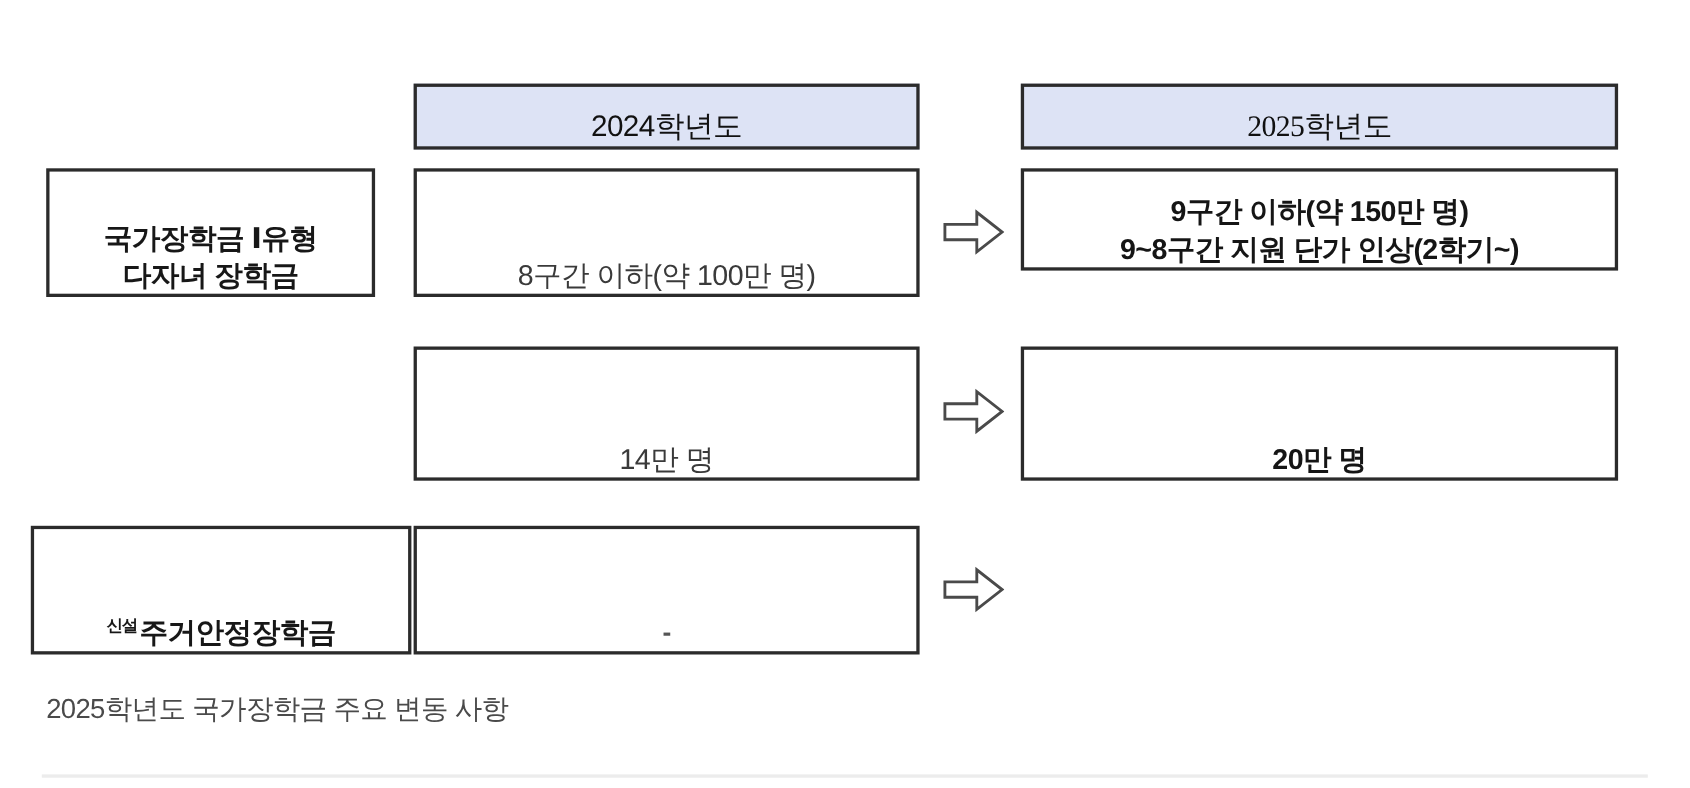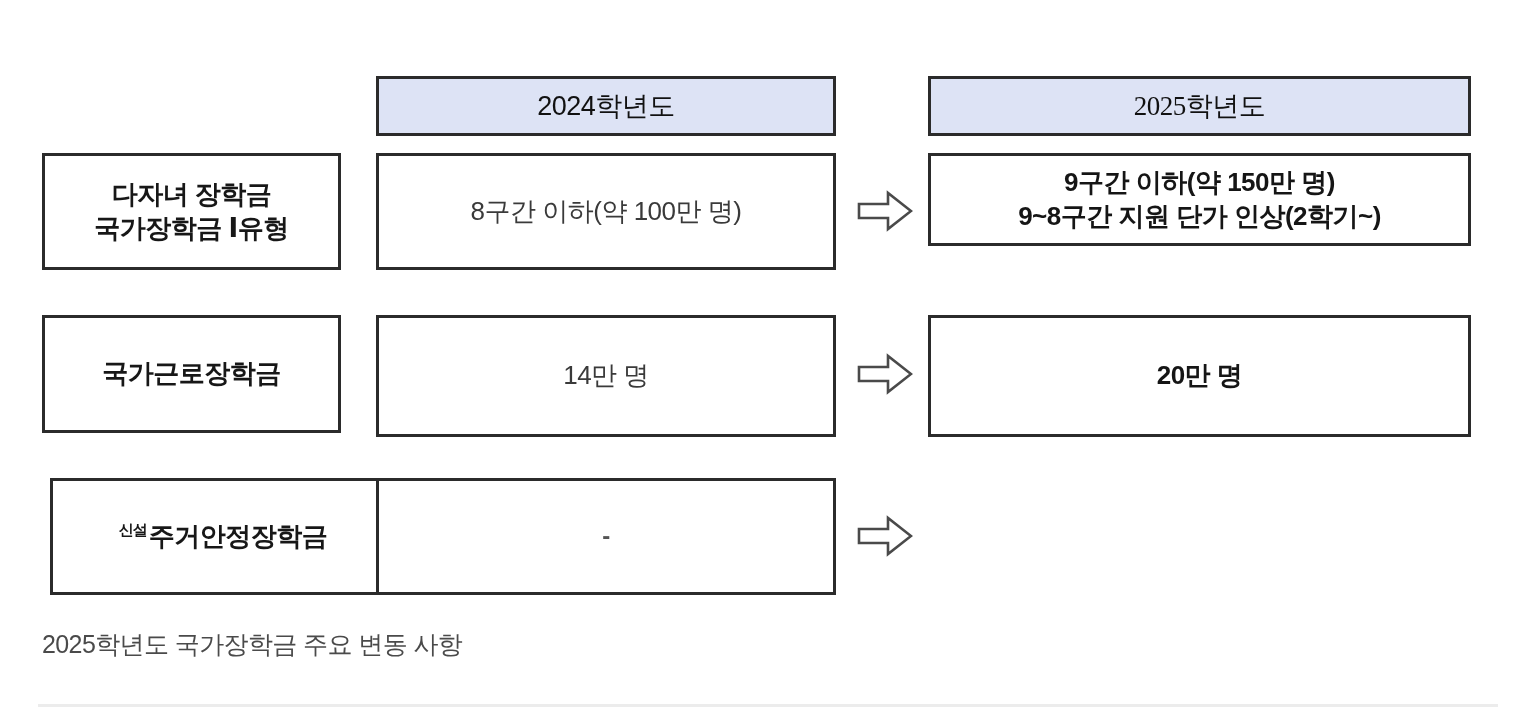--- a/index.html
+++ b/index.html
@@ -25,21 +25,21 @@
     width: 1536px;
     height: 716px;
   }
 
   
   .box {
     position: absolute;
     border: 3px solid #2b2b2b;
     background: #ffffff;
     display: flex;
-    align-items: center;
+    align-items: flex-end;
     justify-content: center;
     text-align: center;
     line-height: 1.28;
     letter-spacing: -0.5px;
   }
 
   .header-box {
     background: #dde3f5;
     border: 3px solid #2b2b2b;
     font-size: 27px;
@@ -124,22 +124,22 @@
   <div class="box header-box" style="left:376px; top:76px; width:460px; height:60px;">
     <span>2024학년도</span>
   </div>
 
   <div class="box header-box" style="left:928px; top:76px; width:543px; height:60px;font-family:Liberation Serif, serif;">
     <span>2025학년도</span>
   </div>
 
   <div class="box label-box" style="left:42px; top:153px; width:299px; height:117px;">
     <span class="stacked">
+      <span class="line">국가장학금 Ⅰ유형</span>
       <span class="line">다자녀 장학금</span>
-      <span class="line">국가장학금 Ⅰ유형</span>
     </span>
   </div>
 
   <div class="box value-box" style="left:376px; top:153px; width:460px; height:117px;">
     <span class="stacked">
       <span class="line">8구간 이하(약 100만 명)</span>
     </span>
   </div>
 
   <div class="arrow" style="left:857px; top:190px;">
@@ -148,45 +148,40 @@
     </svg>
   </div>
 
   <div class="box value-box strong" style="left:928px; top:153px; width:543px; height:93px;">
     <span class="stacked">
       <span class="line">9구간 이하(약 150만 명)</span>
       <span class="line">9~8구간 지원 단가 인상(2학기~)</span>
     </span>
   </div>
 
-  <div class="box label-box" style="left:42px; top:315px; width:299px; height:118px;">
-    <span class="stacked">
-      <span class="line">국가근로장학금</span>
-    </span>
-  </div>
 
   <div class="box value-box" style="left:376px; top:315px; width:460px; height:122px;">
     <span class="stacked">
       <span class="line">14만 명</span>
     </span>
   </div>
 
   <div class="arrow" style="left:857px; top:353px;">
     <svg viewBox="0 0 56 42" fill="none" xmlns="http://www.w3.org/2000/svg">
       <path d="M2 14 H31 V3 L54 21 L31 39 V28 H2 Z" fill="#ffffff" stroke="#4a4a4a" stroke-width="2.6" stroke-linejoin="miter"></path>
     </svg>
   </div>
 
   <div class="box value-box strong" style="left:928px; top:315px; width:543px; height:122px;">
     <span class="stacked">
       <span class="line">20만 명</span>
     </span>
   </div>
 
-  <div class="box label-box" style="left:50px; top:478px; width:346px; height:117px;">
+  <div class="box label-box" style="left:28px; top:478px; width:346px; height:117px;">
     <span class="stacked">
       <span class="line">
         <span class="tag-new">신설</span><span>주거안정장학금</span>
       </span>
     </span>
   </div>
 
   <div class="box value-box" style="left:376px; top:478px; width:460px; height:117px;">
     <span class="stacked dash">
       <span class="line">-</span>

